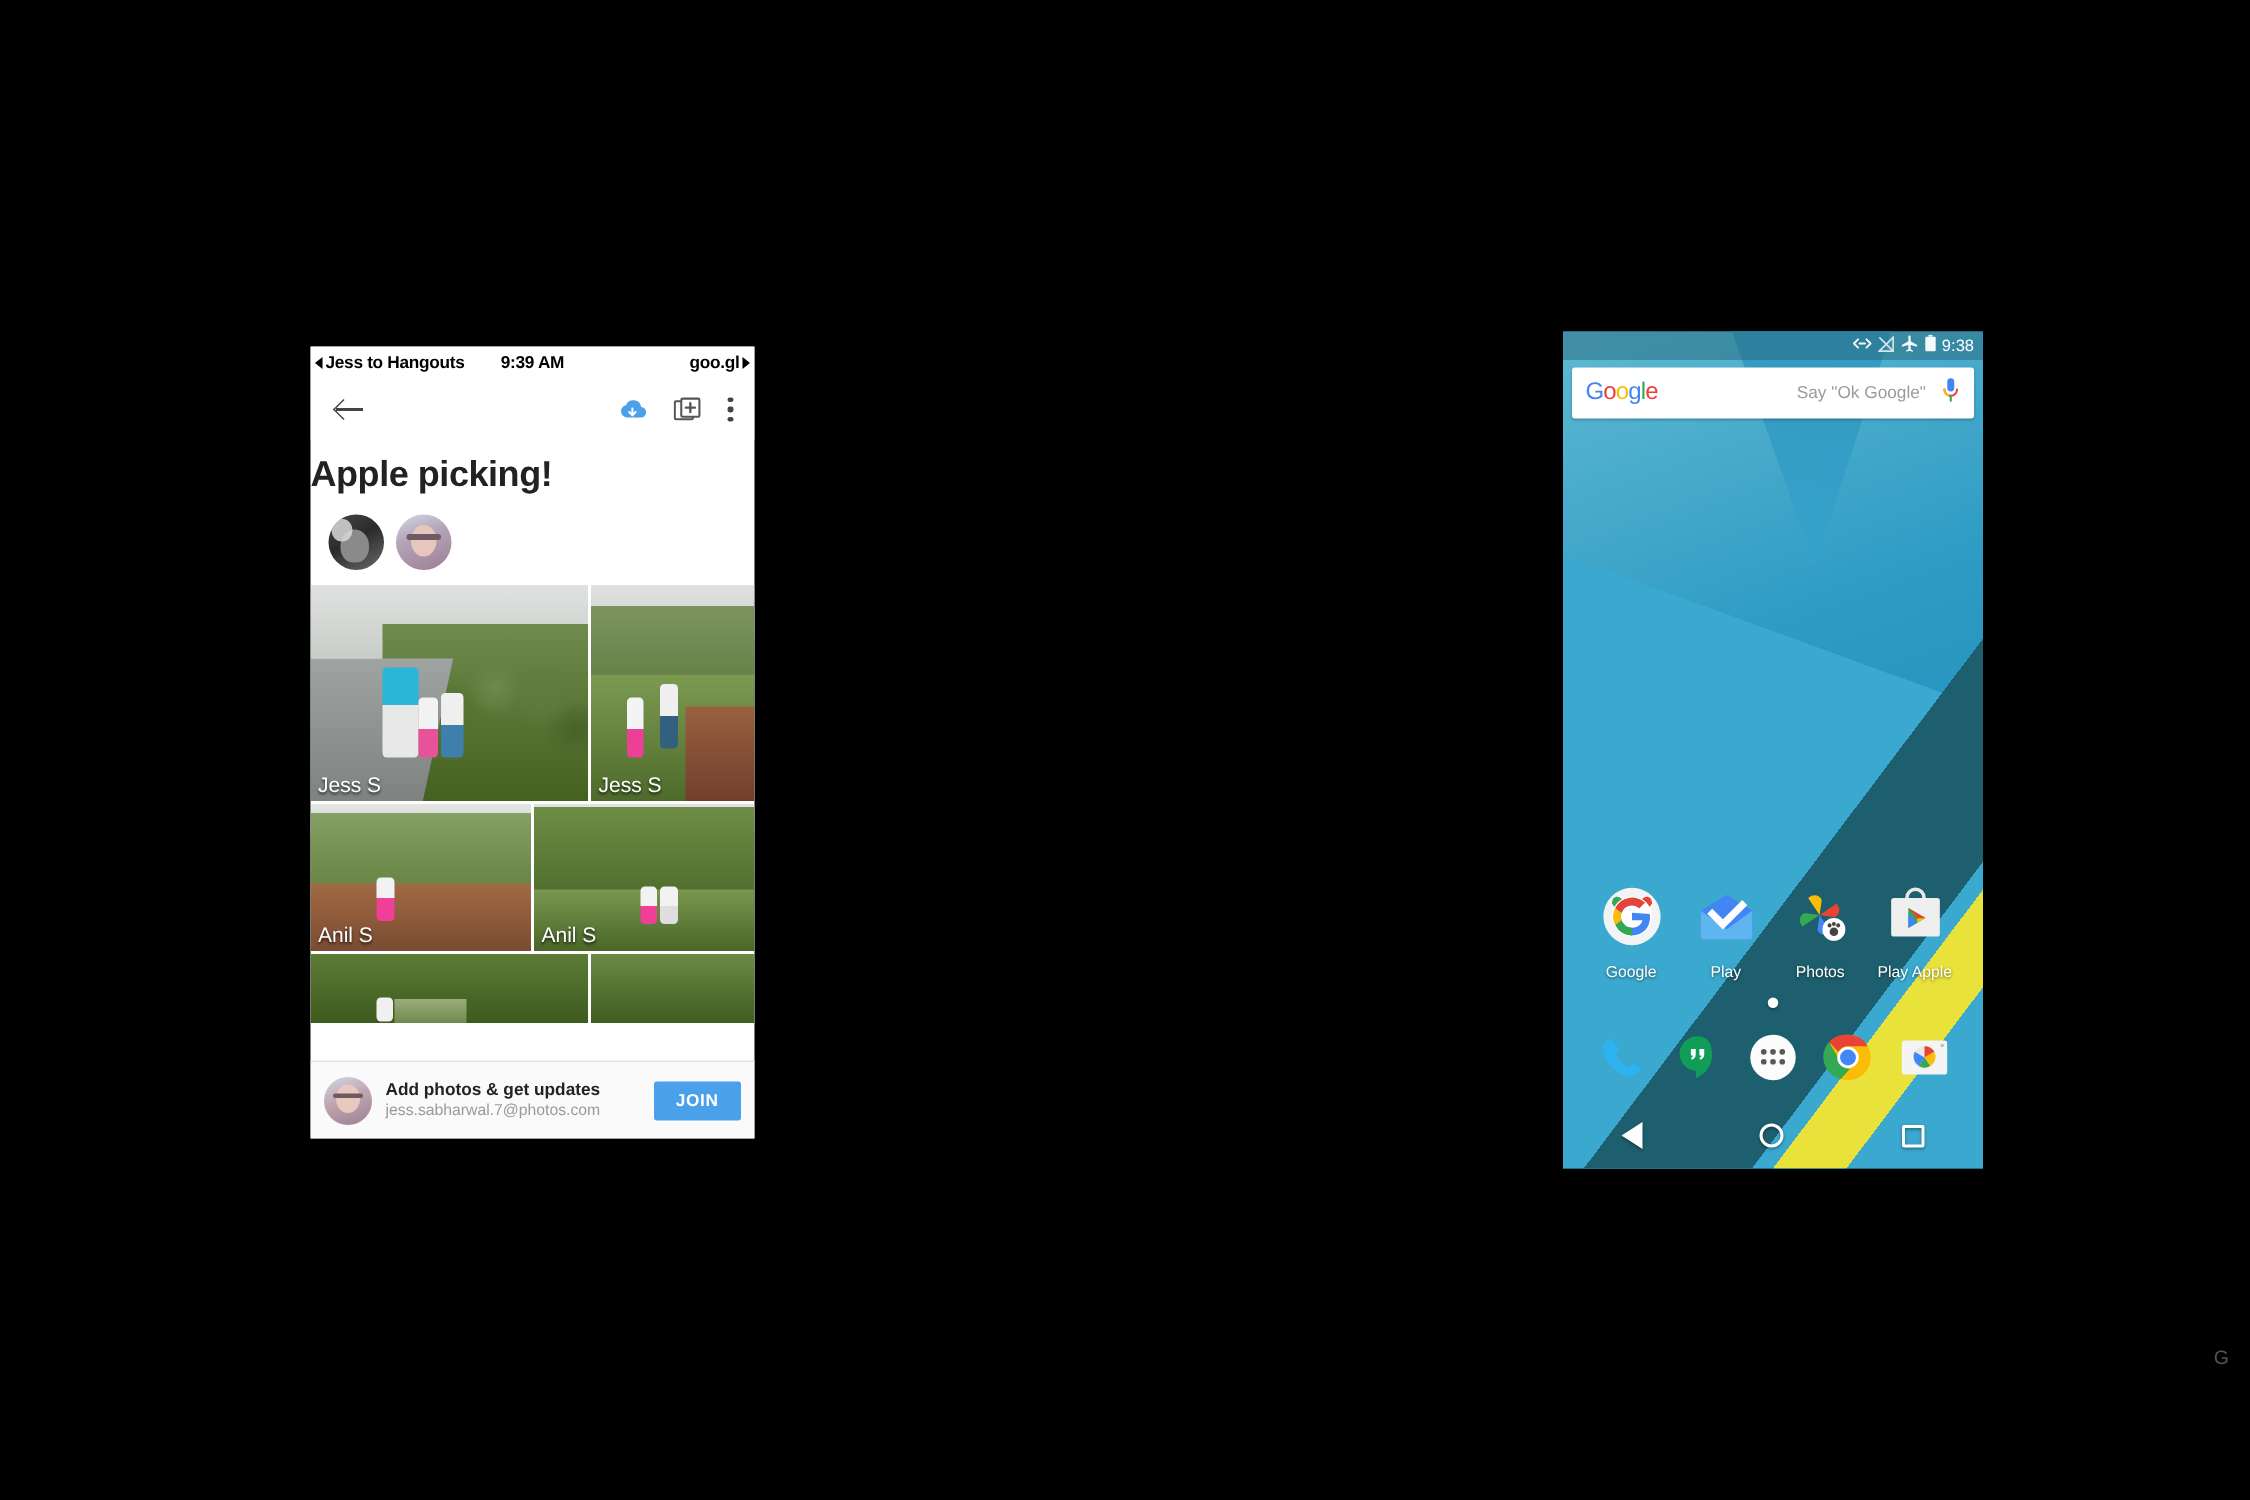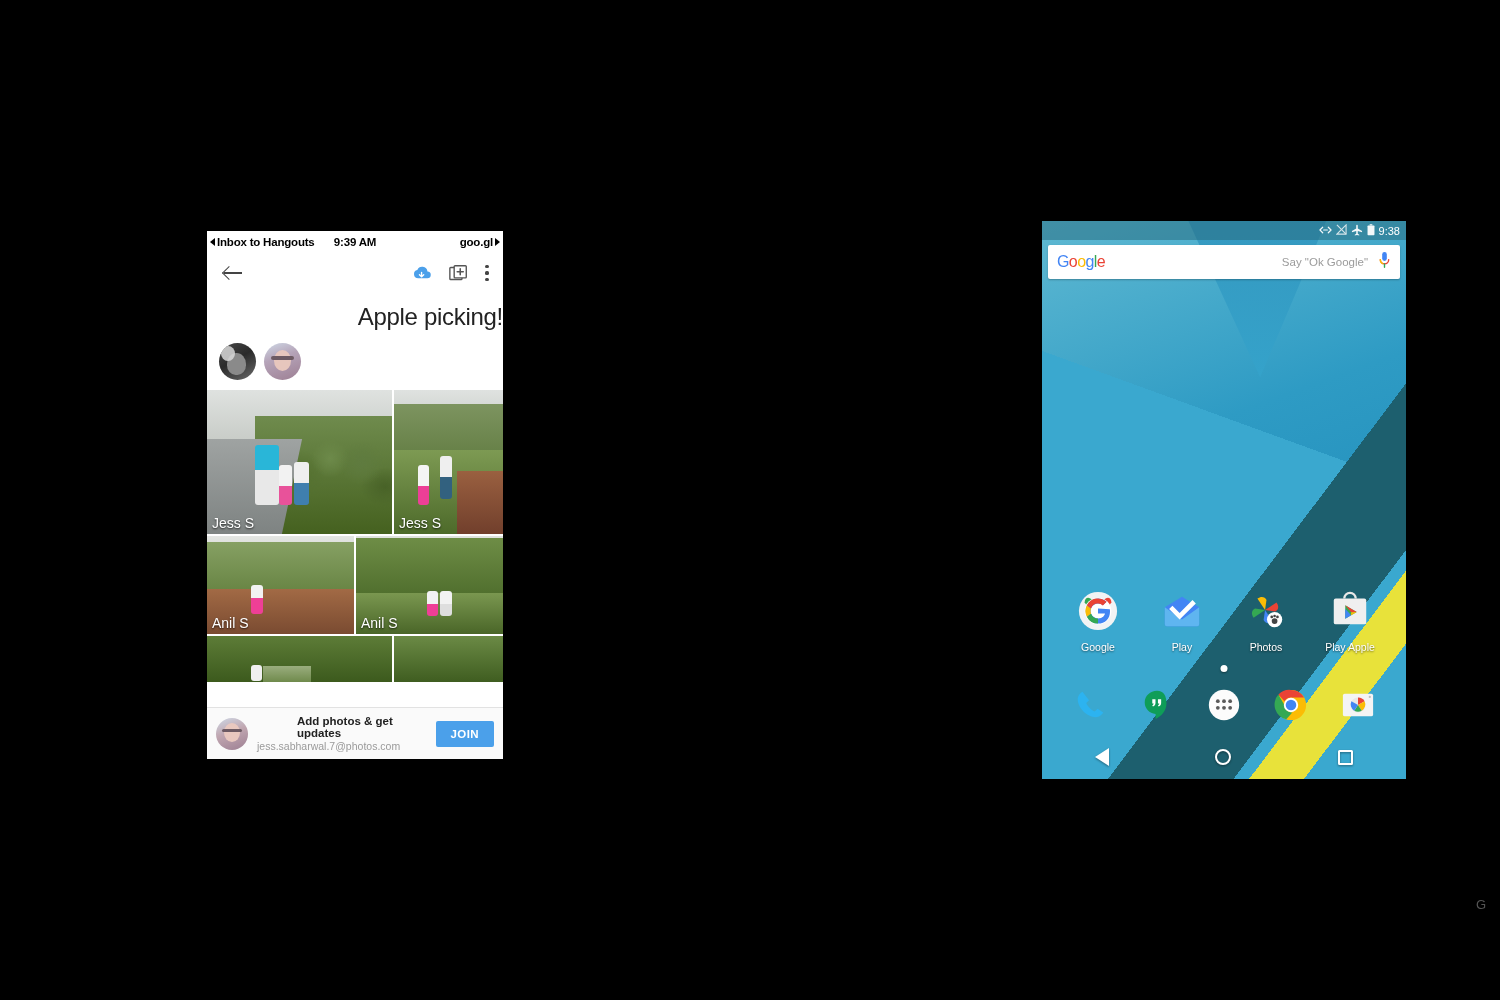--- a/index.html
+++ b/index.html
@@ -50,21 +50,21 @@
     content: ""; position: absolute; left: 3px; top: 7px;
     width: 9px; height: 9px; border-left: 1.7px solid #444;
     border-bottom: 1.7px solid #444; transform: rotate(45deg);
   }
   .gp-actions { margin-left: auto; display: flex; align-items: center; gap: 17px; }
   .ico { display: block; }
   .kebab { width: 4px; display: flex; flex-direction: column; gap: 3px; align-items: center; }
   .kebab span { width: 3.2px; height: 3.2px; border-radius: 50%; background: #444; display: block; }
 
   .gp-title {
-    text-align: right; font-size: 24px; font-weight: 400;
+    text-align: left; font-size: 24px; font-weight: 700;
     color: #222; padding: 10px 0 0 0; letter-spacing: -0.3px;
   }
   .gp-avatars { display: flex; gap: 8px; padding: 12px 0 10px 12px; }
   .avatar { width: 37px; height: 37px; border-radius: 50%; overflow: hidden; position: relative; }
   .av-a { background: linear-gradient(150deg,#4a4a4a 0%,#2a2a2a 45%,#6b6b6b 100%); }
   .av-a::before {
     content:""; position:absolute; left:22%; top:26%; width:52%; height:60%;
     border-radius:50% 50% 45% 45%; background:#8a8a8a;
   }
   .av-a::after {
@@ -124,32 +124,32 @@
   }
   .banner-av::before {
     content:""; position:absolute; left:25%; top:16%; width:50%; height:60%;
     border-radius:50%; background:#e9c8bf;
   }
   .banner-av::after {
     content:""; position:absolute; left:18%; top:36%; width:64%; height:9%;
     background:#6d5a63; border-radius:3px;
   }
   .banner-txt { flex: 1 1 auto; min-width: 0; }
-  .banner-title { font-size: 11.5px; font-weight: bold; color: #222; margin-left: 40px; }
+  .banner-title { font-size: 11.5px; font-weight: bold; color: #222; }
   .banner-sub { font-size: 10.5px; color: #9a9a9a; margin-top: 1px; }
   .join-btn {
     background: #4ba0ea; color: #fff; font-size: 11.5px; font-weight: bold;
     padding: 7px 15px; border: none; border-radius: 2px; letter-spacing: .4px;
     cursor: pointer;
   }
 
   
   .phone-right {
     position: absolute; left: 1042px; top: 221px;
-    width: 364px; height: 558px;
+    width: 280px; height: 558px;
     background: #2aa3c8; overflow: hidden;
   }
   .wallpaper {
     position: absolute; inset: 0;
     background:
       linear-gradient(127deg, transparent 0 62%, #1d5f6e 62% 78%, transparent 78%),
       linear-gradient(127deg, transparent 0 80%, #e8e23a 80% 87%, transparent 87%),
       linear-gradient(200deg, transparent 0 38%, #3aa8cf 38%, #3aa8cf 100%),
       linear-gradient(160deg, #5fb9d2 0%, #2e9bc4 38%, #2390bd 66%, #2f8fa8 100%);
   }
@@ -261,21 +261,21 @@
 </head>
 <body>
 
 <div class="stage">
 
   <div class="phone-left">
 
     <div class="ios-statusbar">
       <div class="ios-back">
         <span class="tri-left"></span>
-        <span>Inbox to Hangouts</span>
+        <span>Jess to Hangouts</span>
       </div>
       <div class="ios-time">9:39 AM</div>
       <div class="ios-right">
         <span>goo.gl</span>
         <span class="tri-right"></span>
       </div>
     </div>
 
     <div class="gp-toolbar">
       <div class="gp-back"></div>

